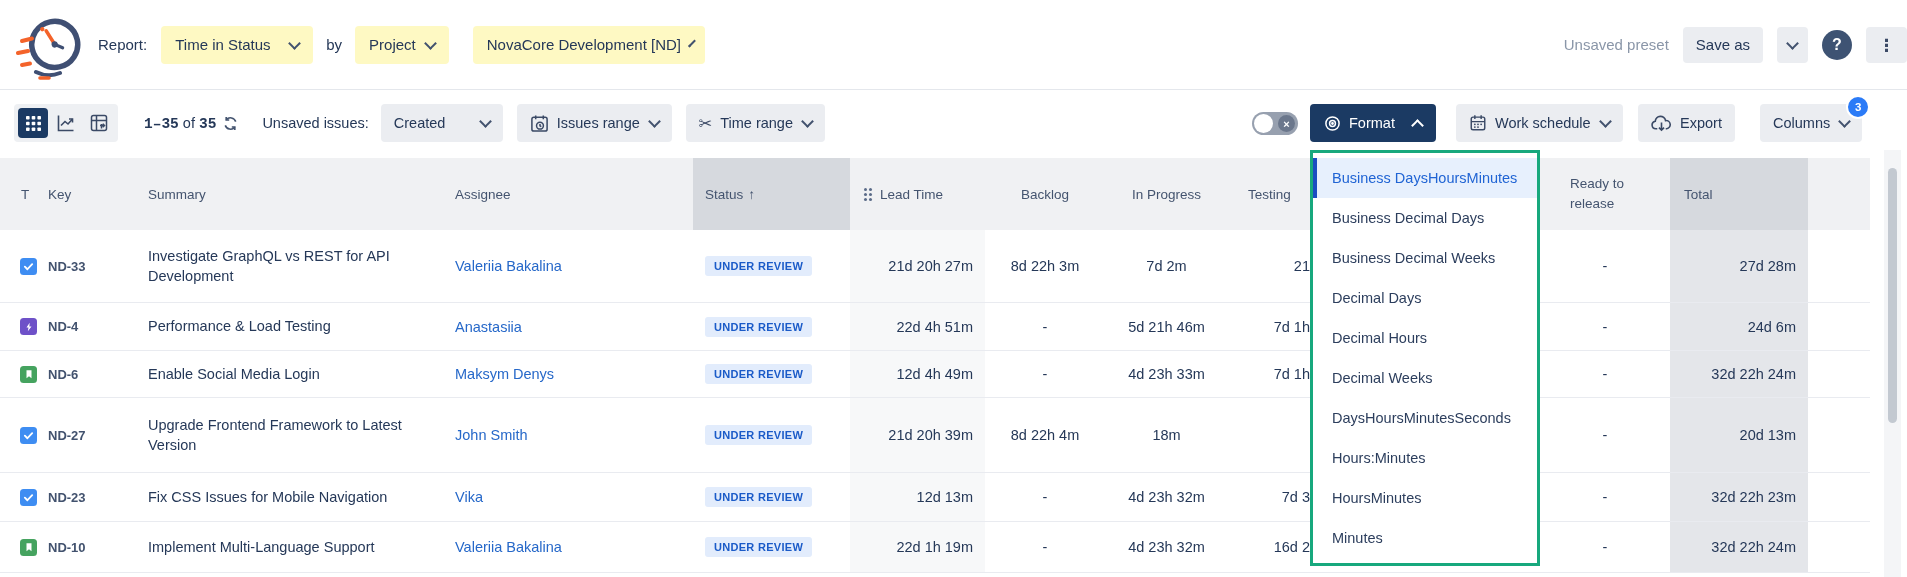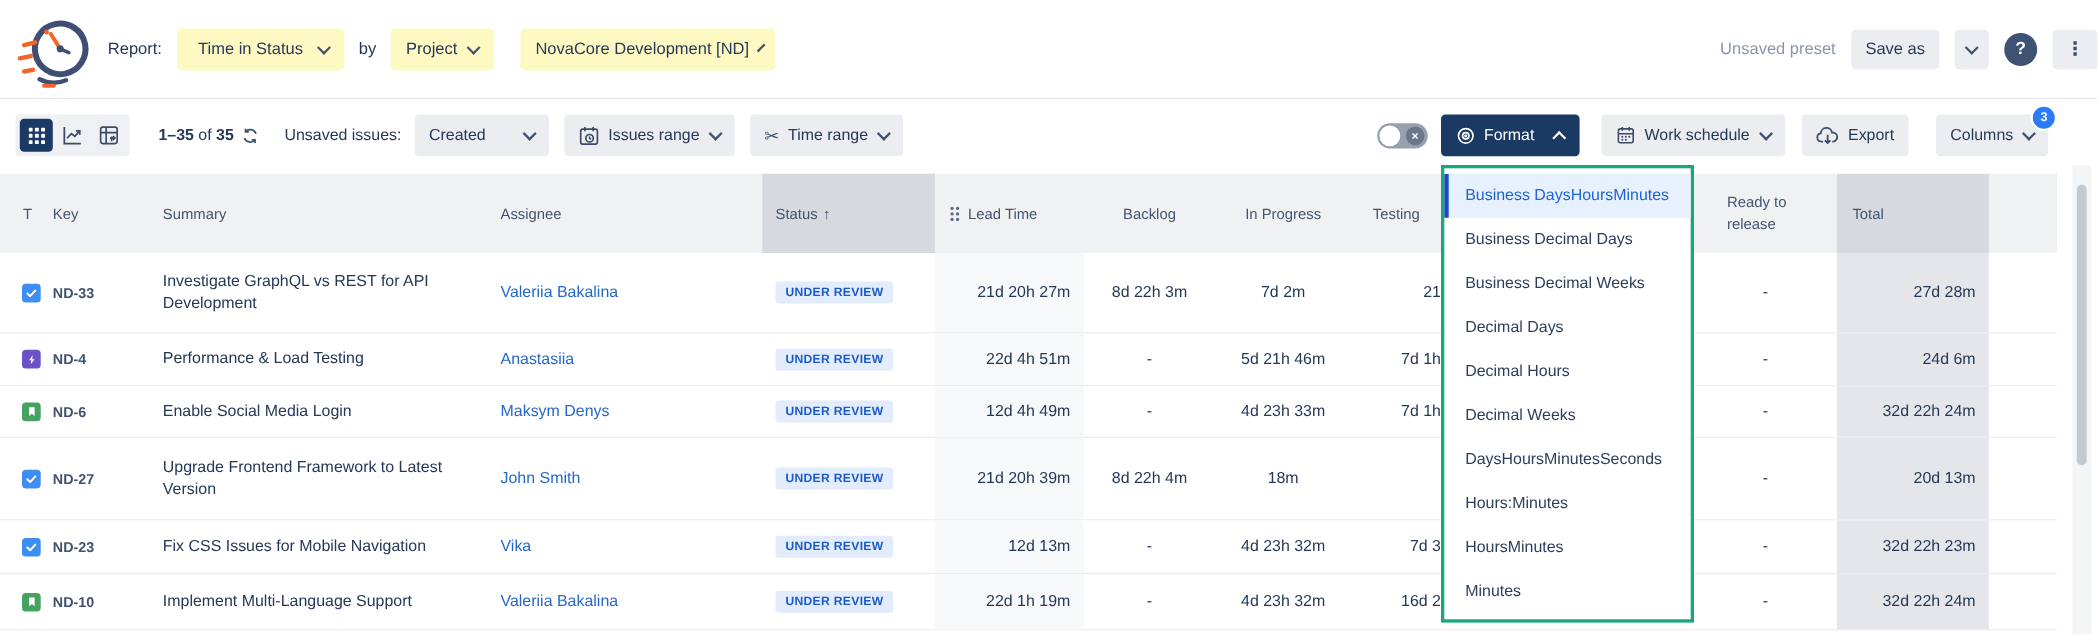--- a/index.html
+++ b/index.html
@@ -1,21 +1,21 @@
 <!DOCTYPE html>
 <html><head>
 <meta charset="utf-8">
 <style>
   html,body{margin:0;padding:0;background:#fff;}
   .app{position:relative;width:1907px;height:577px;background:#fff;overflow:hidden;
        font-family:"Liberation Sans","DejaVu Sans",sans-serif;color:#253858;}
 
   
   .top{position:absolute;left:0;top:0;width:1907px;height:90px;box-sizing:border-box;
-       border-bottom:1px solid #e4e7ec;display:flex;align-items:center;padding-left:16px;text-align:center;}
+       border-bottom:1px solid #e4e7ec;display:flex;align-items:center;padding-left:16px;}
   .top .lbl{font-size:15px;color:#253858;margin:0 14px 0 16px;}
   .ctl{height:38px;background:#fef9c3;border-radius:4px;display:flex;align-items:center;
        box-sizing:border-box;padding:0 14px;font-size:15px;color:#253858;cursor:pointer;white-space:nowrap;}
   .ctl .grow{flex:1;}
   .chv{display:inline-block;width:7px;height:7px;border-right:2px solid #42526e;border-bottom:2px solid #42526e;
        transform:rotate(45deg);margin-left:10px;margin-top:-3px;}
   .chv.up{transform:rotate(-135deg);margin-top:4px;}
   .chv.white{border-color:#fff;}
   .top-right{margin-left:auto;display:flex;align-items:center;gap:14px;}
   .preset{font-size:15px;color:#8a96a8;}
@@ -25,21 +25,21 @@
                align-items:center;justify-content:center;font-size:16px;font-weight:bold;cursor:pointer;}
   .dots-glyph{font-family:"DejaVu Sans",sans-serif;font-size:17px;font-weight:bold;color:#3b4a66;}
 
   
   .toolbar{position:absolute;left:0;top:104px;width:1907px;height:38px;}
   .tb-left{position:absolute;left:14px;top:0;display:flex;align-items:center;height:38px;}
   .switcher{display:flex;align-items:center;background:#eef0f3;border-radius:4px;padding:4px;gap:3px;}
   .sw-btn{width:30px;height:30px;border-radius:4px;display:flex;align-items:center;justify-content:center;cursor:pointer;}
   .sw-btn.sel{background:#1b3a63;}
   .count{display:flex;align-items:center;gap:7px;margin-left:26px;font-size:14.5px;color:#253858;white-space:nowrap;}
-  .count b{font-weight:bold;}
+  .count b{font-weight:bold;font-family:Liberation Mono, monospace;}
   .filter-lbl{margin-left:24px;font-size:14.5px;white-space:nowrap;}
   .tb-ctl{height:38px;background:#ebedf1;border-radius:4px;display:flex;align-items:center;
           box-sizing:border-box;padding:0 13px;font-size:14.5px;color:#253858;cursor:pointer;margin-left:14px;white-space:nowrap;gap:8px;}
   .scissors{font-family:"DejaVu Sans",sans-serif;font-size:16px;color:#3b4a66;}
   
   .toggle{position:absolute;left:1252px;top:8px;width:46px;height:23px;border-radius:12px;background:#97a0af;cursor:pointer;}
   .toggle .knob{position:absolute;left:2px;top:2px;width:19px;height:19px;border-radius:50%;background:#fff;}
   .toggle .off-x{position:absolute;right:3px;top:3px;width:17px;height:17px;border-radius:50%;background:#6b778c;
                  color:#fff;font-size:11px;font-weight:bold;display:flex;align-items:center;justify-content:center;}
   .format-btn{position:absolute;left:1310px;top:0;height:38px;background:#1b3a63;border-radius:4px;color:#fff;

